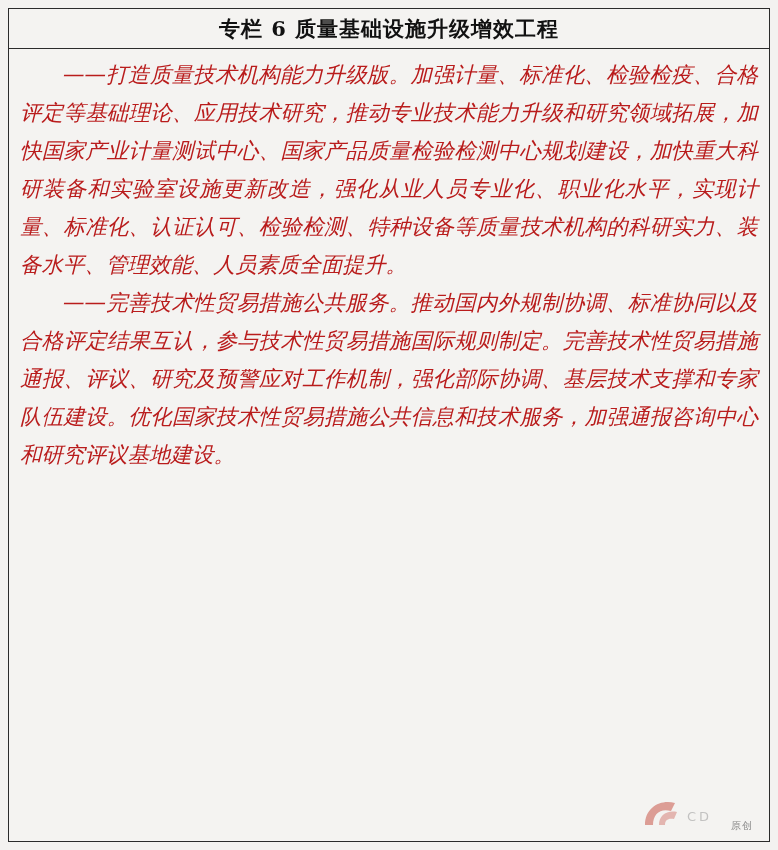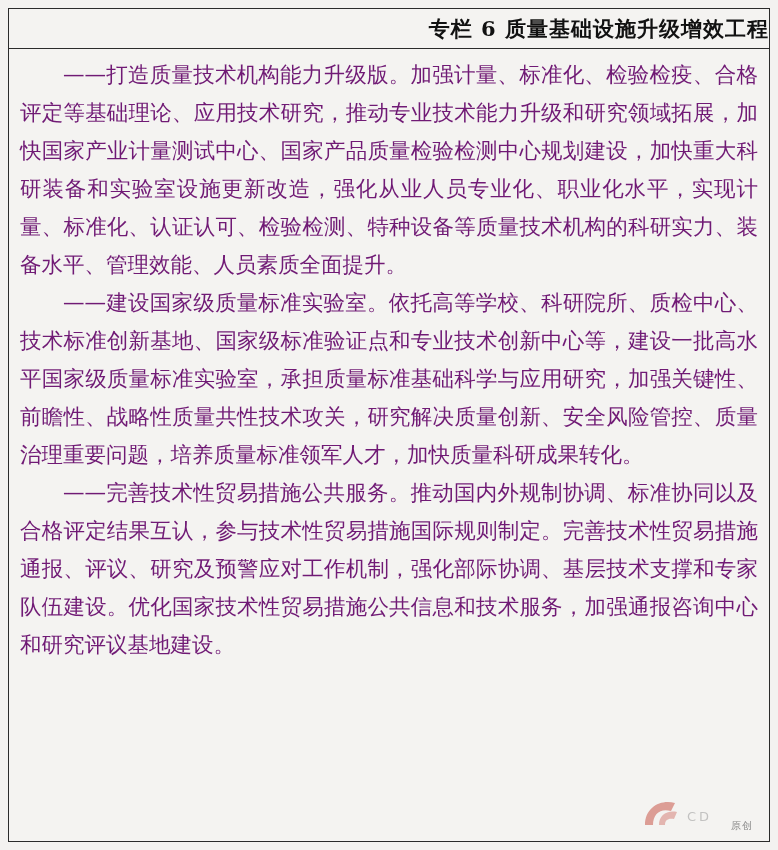--- a/index.html
+++ b/index.html
@@ -29,46 +29,47 @@
     height: 834px;
     border: 1.5px solid #2b2b2b;
     box-sizing: border-box;
     background: #f4f3f1;
   }
   .title-bar {
     height: 40px;
     border-bottom: 1.5px solid #2b2b2b;
     display: flex;
     align-items: center;
-    justify-content: flex-end;
+    justify-content: center;
     box-sizing: border-box;
   }
   .title-text {
     font-family: "DejaVu Serif", "Liberation Serif", serif;
     font-weight: bold;
     font-size: 21px;
     letter-spacing: 1px;
     color: #111;
     white-space: nowrap;
   }
   .body-area {
     padding: 7px 11px 0 11px;
     box-sizing: border-box;
   }
   p.para {
     margin: 0 0 0 0;
     font-size: 21.5px;
     line-height: 38px;
-    color: #701a75;
+    color: #b91c1c;
     text-align: justify;
     text-justify: inter-ideograph;
     text-indent: 2em;
     font-family: "DejaVu Serif", "Liberation Serif", serif;
     letter-spacing: 0px;
     font-weight: 500;
+    font-style: italic;
   }
   .watermark {
     position: absolute;
     right: 14px;
     bottom: 6px;
     width: 120px;
     height: 44px;
     opacity: 0.55;
     pointer-events: none;
   }
@@ -88,21 +89,20 @@
 
 <div class="page">
   <div class="box">
 
     <div class="title-bar">
       <span class="title-text">专栏 6   质量基础设施升级增效工程</span>
     </div>
 
     <div class="body-area">
       <p class="para">——打造质量技术机构能力升级版。加强计量、标准化、检验检疫、合格评定等基础理论、应用技术研究，推动专业技术能力升级和研究领域拓展，加快国家产业计量测试中心、国家产品质量检验检测中心规划建设，加快重大科研装备和实验室设施更新改造，强化从业人员专业化、职业化水平，实现计量、标准化、认证认可、检验检测、特种设备等质量技术机构的科研实力、装备水平、管理效能、人员素质全面提升。</p>
-      <p class="para">——建设国家级质量标准实验室。依托高等学校、科研院所、质检中心、技术标准创新基地、国家级标准验证点和专业技术创新中心等，建设一批高水平国家级质量标准实验室，承担质量标准基础科学与应用研究，加强关键性、前瞻性、战略性质量共性技术攻关，研究解决质量创新、安全风险管控、质量治理重要问题，培养质量标准领军人才，加快质量科研成果转化。</p>
       <p class="para">——完善技术性贸易措施公共服务。推动国内外规制协调、标准协同以及合格评定结果互认，参与技术性贸易措施国际规则制定。完善技术性贸易措施通报、评议、研究及预警应对工作机制，强化部际协调、基层技术支撑和专家队伍建设。优化国家技术性贸易措施公共信息和技术服务，加强通报咨询中心和研究评议基地建设。</p>
     </div>
 
     <svg class="watermark" viewBox="0 0 120 44" xmlns="http://www.w3.org/2000/svg">
       <path d="M10 34 C10 16, 26 8, 40 12 L36 20 C26 17, 18 22, 18 34 Z" fill="#c0392b" opacity="0.85"></path>
       <path d="M24 34 C24 24, 32 19, 42 21 L39 28 C33 27, 30 29, 30 34 Z" fill="#c0392b" opacity="0.6"></path>
       <text x="52" y="30" font-family="DejaVu Sans, sans-serif" font-size="13" fill="#9a9a9a">C</text>
       <text x="64" y="30" font-family="DejaVu Sans, sans-serif" font-size="13" fill="#9a9a9a">D</text>
     </svg>
     <span class="wm-text">原创</span>

